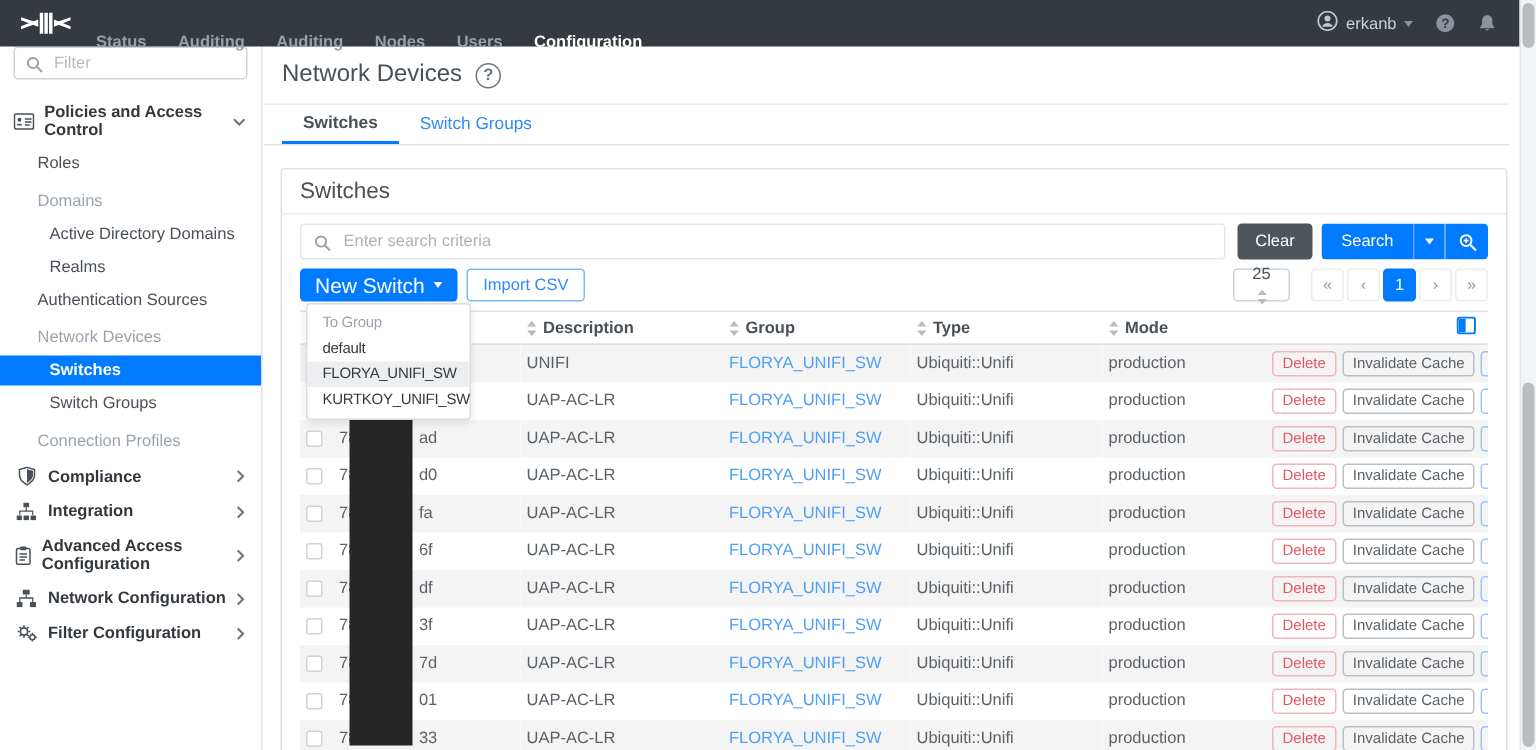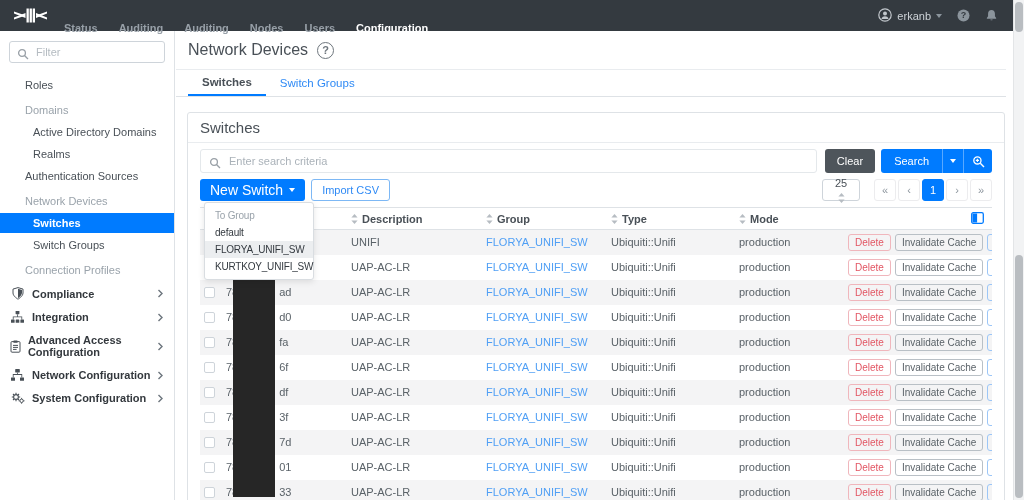--- a/index.html
+++ b/index.html
@@ -14,21 +14,21 @@
   .nav-item { font-size:11px; font-weight:600; color:#98a0a8; margin-right:21px; cursor:pointer;margin-top:24px; }
   .nav-item.active { color:#ffffff; }
   .nav-right { margin-left:auto; display:flex; align-items:center; gap:15px; padding-right:14px; }
   .user-chip { display:flex; align-items:center; gap:5px; color:#cdd2d7; font-size:11px; }
   .caret-down { display:inline-block; width:0; height:0; border-left:3.5px solid transparent;
                 border-right:3.5px solid transparent; border-top:4px solid currentColor; }
   .user-chip .caret-down { color:#8b949c; }
 
   
   .sidebar { position:absolute; top:31px; left:0; width:175px; bottom:0; background:#fff;
-             border-right:1px solid #dee2e6; padding-top:10px; z-index:10; }
+             border-right:1px solid #dee2e6; z-index:10; }
   .filter-wrap { position:relative; margin:0 9px 12px 9px; }
   .filter-wrap input { width:100%; height:22px; border:1px solid #ced4da; border-radius:3px;
              padding:0 6px 0 26px; font-size:11px; color:#495057; outline:none; }
   .filter-wrap input::placeholder { color:#b4bbc1; }
   .filter-ic { position:absolute; left:8px; top:5px; }
   .snav { display:flex; align-items:center; font-size:11px; cursor:pointer; }
   .snav.sec { padding:4px 10px 4px 9px; font-weight:700; color:#33383d; margin-top:3px; }
   .snav.sec .ic { width:17px; display:flex; justify-content:center; margin-right:6px; }
   .snav.sec .chev { margin-left:auto; display:flex; }
   .snav.hdr { padding:4px 10px 4px 25px; color:#9aa3ab; margin-top:5px; }
@@ -161,20 +161,36 @@
 
 <div class="sidebar">
   <div class="filter-wrap">
     <span class="filter-ic"><svg width="12" height="12" viewBox="0 0 12 12">
           <circle cx="5" cy="5" r="3.4" fill="none" stroke="#99a0a7" stroke-width="1.3"></circle>
           <path d="M7.7 7.7 L11 11" stroke="#99a0a7" stroke-width="1.3"></path>
         </svg></span>
     <input type="text" placeholder="Filter" style="">
   </div>
   <div id="side-nav">
+      <div class="snav sec">
+        <span class="ic">
+          <svg width="14" height="12" viewBox="0 0 14 12">
+            <rect x=".6" y="1" width="12.8" height="10" rx="1.4" fill="none" stroke="#495057" stroke-width="1.1"></rect>
+            <circle cx="4" cy="4.8" r="1.3" fill="#495057"></circle>
+            <path d="M2.2 8.6c0-1.5 3.6-1.5 3.6 0z" fill="#495057"></path>
+            <path d="M7.6 4.3h4.4M7.6 6.3h4.4M7.6 8.3h3.2" stroke="#495057" stroke-width="1"></path>
+          </svg>
+        </span>
+        <span>Policies and Access Control</span>
+        <span class="chev">
+          <svg width="9" height="8" viewBox="0 0 9 8">
+            <path d="M1 2.5 L4.5 6 L8 2.5" stroke="#6c757d" stroke-width="1.4" fill="none"></path>
+          </svg>
+        </span>
+      </div>
       <div class="snav it1">
         <span>Roles</span>
       </div>
       <div class="snav hdr">
         <span>Domains</span>
       </div>
       <div class="snav it2">
         <span>Active Directory Domains</span>
       </div>
       <div class="snav it2">
@@ -263,21 +279,21 @@
             <g stroke="#495057" stroke-width="1.1" fill="none">
               <circle cx="5" cy="5" r="2.4"></circle>
               <path d="M5 .8v1.4M5 7.8v1.4M.8 5h1.4M7.8 5h1.4M2 2l1 1M7 7l1 1M8 2 7 3M3 7 2 8"></path>
             </g>
             <g stroke="#495057" stroke-width="1" fill="none">
               <circle cx="10.6" cy="8.8" r="1.7"></circle>
               <path d="M10.6 5.9v1M10.6 10.7v1M7.7 8.8h1M12.5 8.8h1"></path>
             </g>
           </svg>
         </span>
-        <span>System Configuration</span>
+        <span>Filter Configuration</span>
         <span class="chev">
           <svg width="8" height="9" viewBox="0 0 8 9">
             <path d="M2.5 1 L6 4.5 L2.5 8" stroke="#6c757d" stroke-width="1.4" fill="none"></path>
           </svg>
         </span>
       </div>
     </div>
 </div>
 
 <div class="main">

